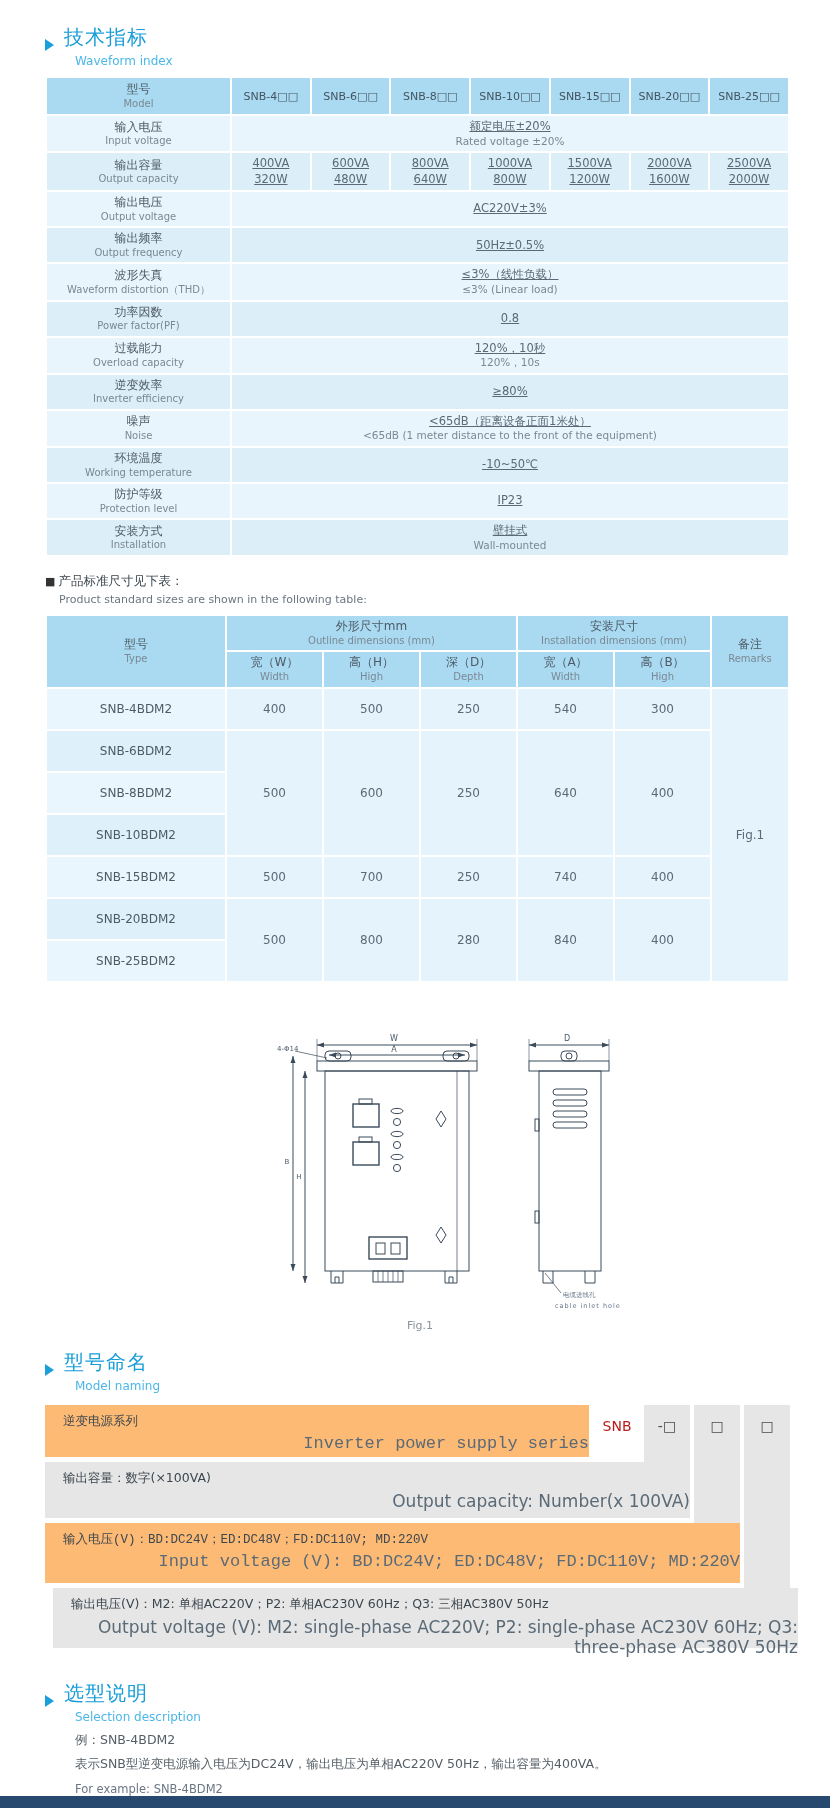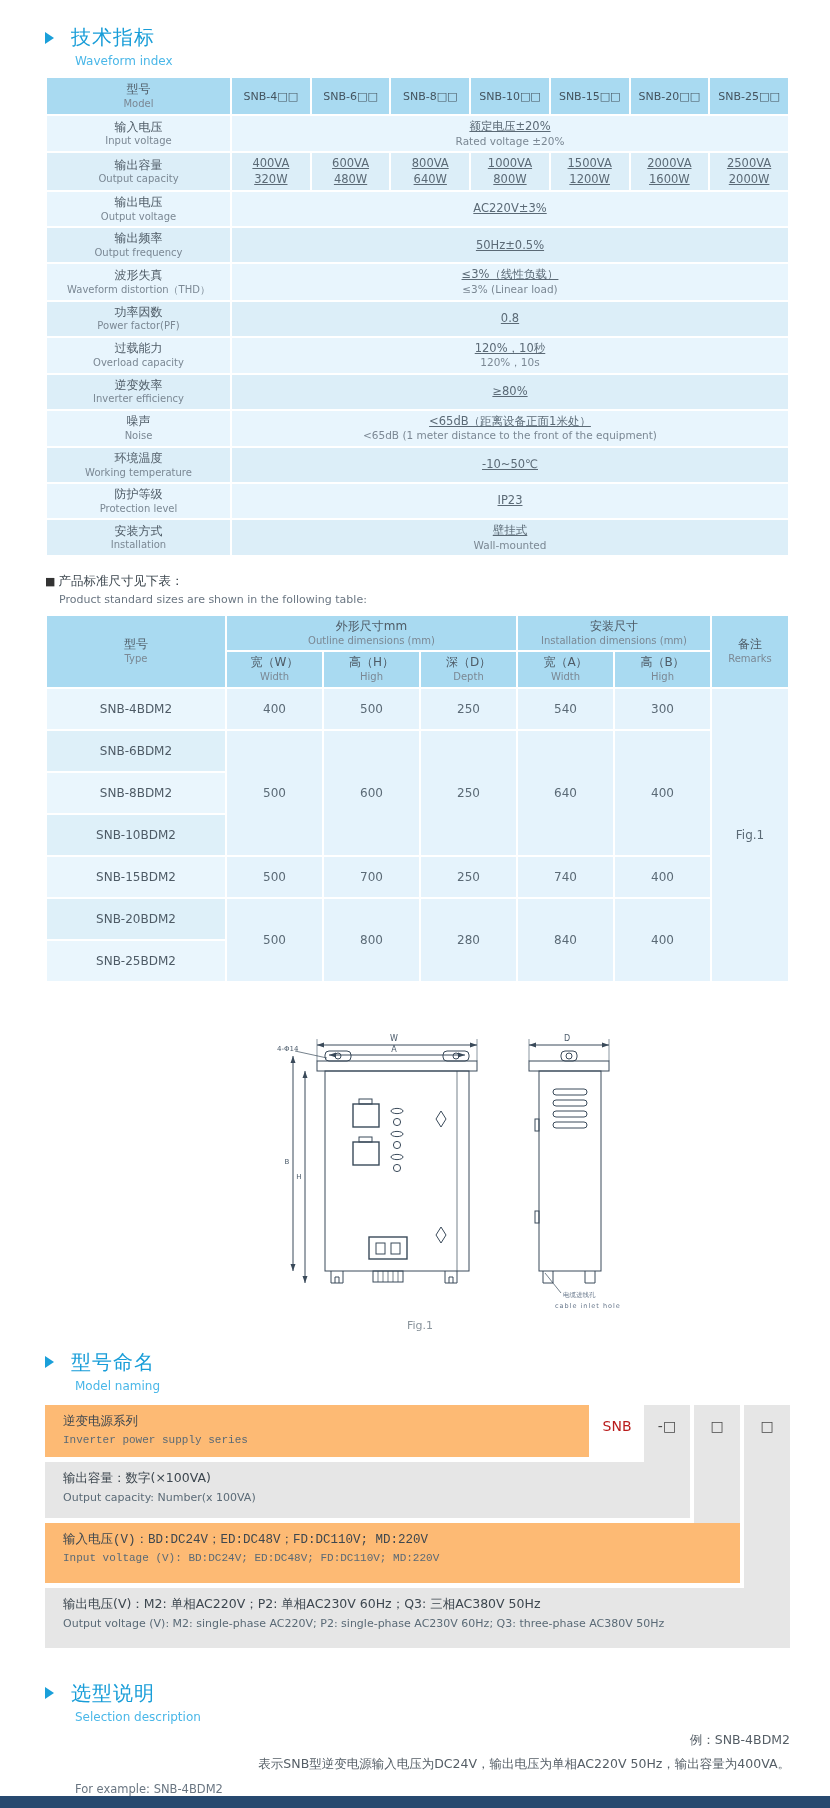--- a/index.html
+++ b/index.html
@@ -1,21 +1,21 @@
 <!DOCTYPE html>
 <html><head>
 <meta charset="utf-8">
 <style>
   html,body{margin:0;padding:0;background:#fff;font-family:"DejaVu Sans","Liberation Sans",sans-serif;}
   .page{width:830px;height:1808px;position:relative;overflow:hidden;background:#fff;}
   .content{padding:14px 40px 0 45px;}
 
   
   .sec-head{margin:10px 0 8px 0;}
-  .sec-title{display:flex;align-items:center;gap:17px;}
+  .sec-title{display:flex;align-items:flex-end;gap:10px;}
   .tri{width:0;height:0;border-top:6px solid transparent;border-bottom:6px solid transparent;border-left:9px solid #1a9fd9;}
   .sec-zh{font-size:20px;color:#189dd8;letter-spacing:1px;}
   .sec-en{font-size:12px;color:#4ab7e8;margin:3px 0 0 30px;}
 
   
   table{border-collapse:collapse;width:745px;table-layout:fixed;}
   th,td{border:2px solid #fff;text-align:center;vertical-align:middle;font-weight:normal;padding:3px 2px;}
   .t1 thead th{background:#a9daf1;height:30px;font-size:11px;color:#44545f;}
   .t1 tbody tr:nth-child(odd){background:#e8f5fd;}
   .t1 tbody tr:nth-child(even){background:#dceef8;}
@@ -38,27 +38,27 @@
   
   .fig-wrap{margin:26px 0 4px 212px;}
   .fig-wrap svg{display:block;}
 
   
   .ladder{position:relative;width:745px;height:243px;margin-top:12px;}
   .lrow{position:absolute;left:0;box-sizing:border-box;padding:8px 0 0 18px;}
   .lrow.blue{background:#fdba74;font-family:Liberation Mono, monospace;}
   .lrow.gray{background:#e6e6e6;}
   .lrow .lzh{font-size:12.5px;color:#3d474f;margin-bottom:4px;}
-  .lrow .len{font-size:11px;color:#5a6a76;}
+  .lrow .len{font-size:17px;color:#5a6a76;text-align:right;}
   .lstrip{position:absolute;top:0;background:#e6e6e6;box-sizing:border-box;text-align:center;padding-top:13px;font-size:14px;color:#4a4a4a;}
   .lcode{position:absolute;top:13px;font-size:14px;color:#b91c1c;text-align:center;}
 
   
   .sel-lines{margin:4px 0 0 30px;}
-  .sel-zh{font-size:12.5px;color:#555e66;margin:7px 0;text-align:right;}
+  .sel-zh{font-size:12.5px;color:#555e66;margin:7px 0;}
   .sel-en{font-size:11.5px;color:#6a7682;margin:9px 0;}
 
   .footer{position:absolute;left:0;bottom:0;width:830px;height:12px;background:#27496f;}
 </style>
 </head>
 <body>
 
 <div class="page">
 <div class="content">
 
@@ -455,21 +455,21 @@
           <div class="len">Inverter power supply series</div>
     </div>
     <div class="lrow gray" style="top:57px;width:645px;height:56px;">
       <div class="lzh">输出容量：数字(×100VA)</div>
           <div class="len">Output capacity: Number(x 100VA)</div>
     </div>
     <div class="lrow blue" style="top:118px;width:695px;height:60px;">
       <div class="lzh">输入电压(V)：BD:DC24V；ED:DC48V；FD:DC110V; MD:220V</div>
           <div class="len">Input voltage (V): BD:DC24V;  ED:DC48V;  FD:DC110V; MD:220V</div>
     </div>
-    <div class="lrow gray" style="top:183px;width:745px;height:60px;">
+    <div class="lrow gray" style="top:183px;width:745px;height:60px;margin-left:8px;">
       <div class="lzh">输出电压(V)：M2: 单相AC220V；P2: 单相AC230V 60Hz；Q3: 三相AC380V 50Hz</div>
           <div class="len">Output voltage (V): M2: single-phase AC220V;  P2: single-phase AC230V 60Hz;  Q3: three-phase AC380V 50Hz</div>
     </div>
   </div>
 
   <div class="sec-head" style="margin-top:32px;">
     <div class="sec-title">
       <span class="tri"></span>
       <span class="sec-zh">选型说明</span>
     </div>

